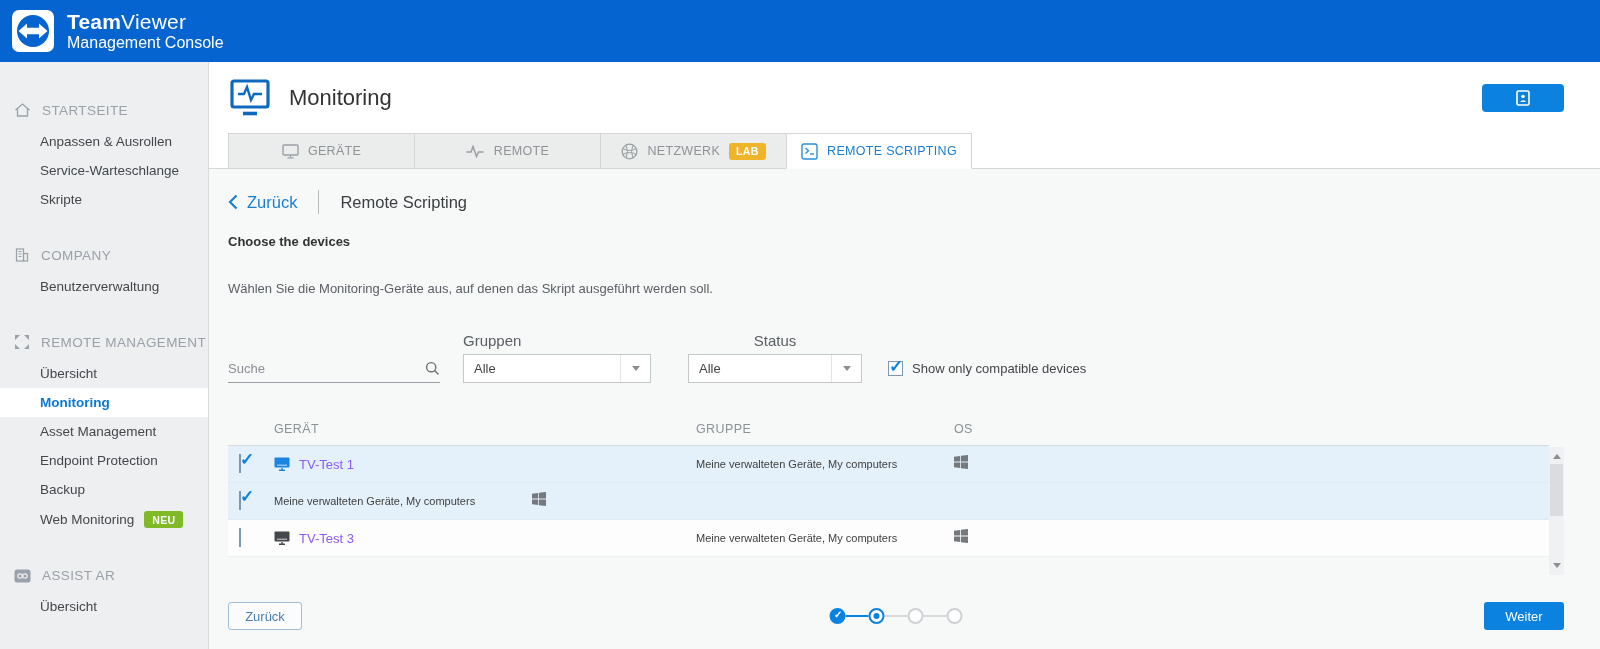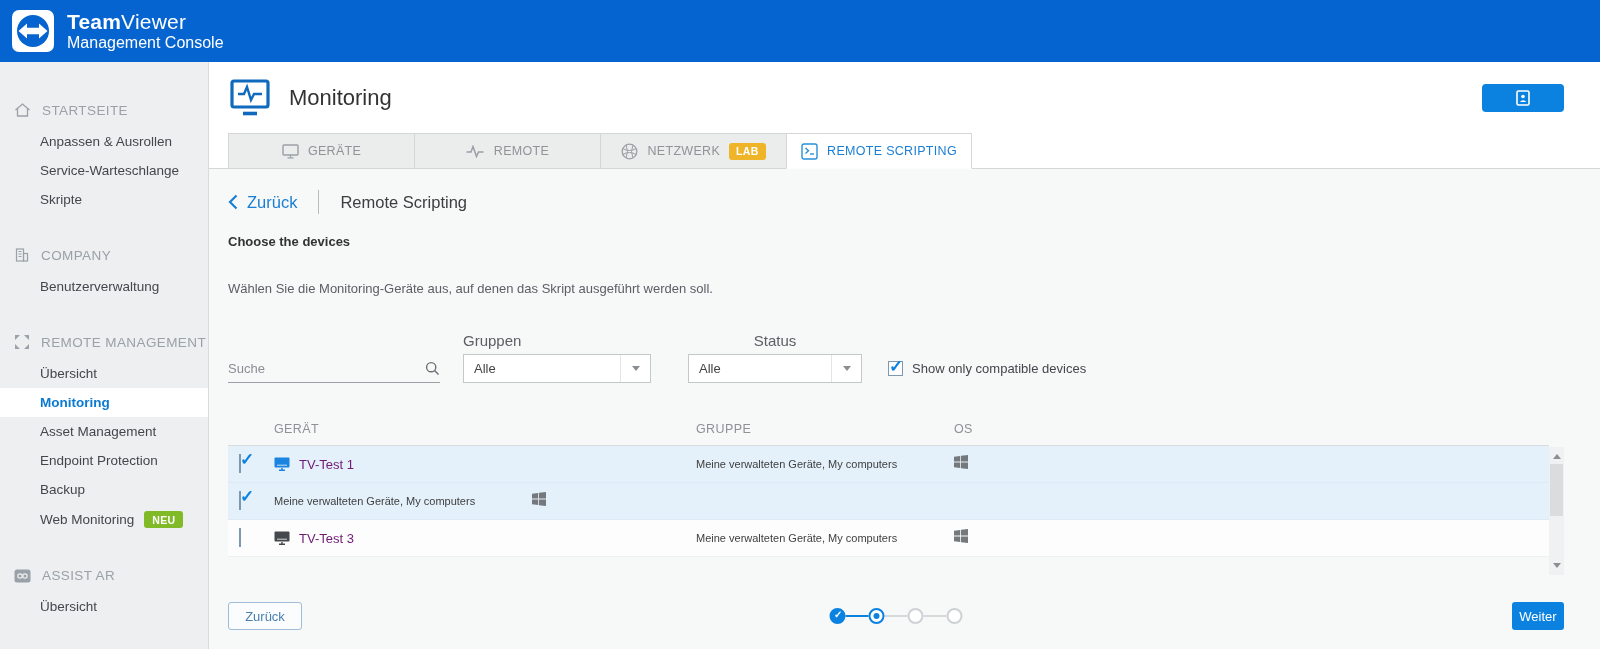--- a/index.html
+++ b/index.html
@@ -83,38 +83,38 @@
   
   .table { margin-top:39px; position:relative; padding-right:15px; }
   .thead { display:flex; align-items:center; padding-bottom:9px; border-bottom:1px solid #d9dbdd;
            font-size:12.5px; color:#8c9298; letter-spacing:.4px; }
   .c-check { width:46px; padding-left:11px; flex-shrink:0; }
   .c-device { flex:1; display:flex; align-items:center; gap:9px; min-width:0; }
   .c-group { width:258px; flex-shrink:0; }
   .c-os { width:595px; flex-shrink:0; }
   .trow { display:flex; align-items:center; height:37px; border-bottom:1px solid #eef0f1; background:#fdfdfd; }
   .trow.selected { background:var(--selected-row,#e4f1fb); border-bottom-color:#dcebf6; }
-  .trow .c-device { font-size:13px; color:#701a75; }
+  .trow .c-device { font-size:13px; color:#8b5cf6; }
   .trow .c-group { font-size:11px; color:#404040; }
   .device-icon { color:#1b84e0; flex-shrink:0; }
   .trow.offline .device-icon { color:#45494e; }
 
   
   .scrollbar { position:absolute; right:0; top:25px; width:15px; height:128px; background:#f0f1f2; }
   .sb-btn { position:absolute; left:0; width:15px; height:15px; display:flex; align-items:center; justify-content:center; cursor:pointer; }
   .sb-up { top:2px; } .sb-down { bottom:2px; }
   .sb-tri-up { width:0; height:0; border-left:4px solid transparent; border-right:4px solid transparent; border-bottom:5px solid #8a8f94; }
   .sb-tri-down { width:0; height:0; border-left:4px solid transparent; border-right:4px solid transparent; border-top:5px solid #8a8f94; }
   .sb-thumb { position:absolute; left:1px; top:17px; width:13px; height:52px; background:#dadcde; cursor:grab; }
 
   
   .footer { margin-top:45px; display:flex; align-items:center; justify-content:space-between; position:relative; }
   .btn-back { width:74px; height:28px; background:#fbfcfd; border:1px solid #9fbdd8; border-radius:3px;
               color:#4a7fae; font-size:13px; cursor:pointer; font-family:inherit; }
-  .btn-next { width:52px; height:28px; background:var(--accent,#0b82e0); border:none; border-radius:3px;
+  .btn-next { width:80px; height:28px; background:var(--accent,#0b82e0); border:none; border-radius:3px;
               color:#fff; font-size:13px; cursor:pointer; font-family:inherit; }
   .stepper { position:absolute; left:50%; transform:translateX(-50%); display:flex; align-items:center; }
   .step { width:16px; height:16px; border-radius:50%; background:#fff; border:2px solid #cfd2d5; position:relative; flex-shrink:0; }
   .step.done { background:var(--accent,#0b82e0); border-color:var(--accent,#0b82e0); }
   .step.done::after { content:"✓"; position:absolute; left:2.5px; top:-1px; color:#fff; font-size:10px; font-weight:bold; }
   .step.current { border-color:var(--accent,#0b82e0); }
   .step.current::after { content:""; position:absolute; left:3px; top:3px; width:6px; height:6px; border-radius:50%;
                          background:var(--accent,#0b82e0); }
   .connector { width:23px; height:2px; background:#d6d9db; }
   .connector.active { background:var(--accent,#0b82e0); }

